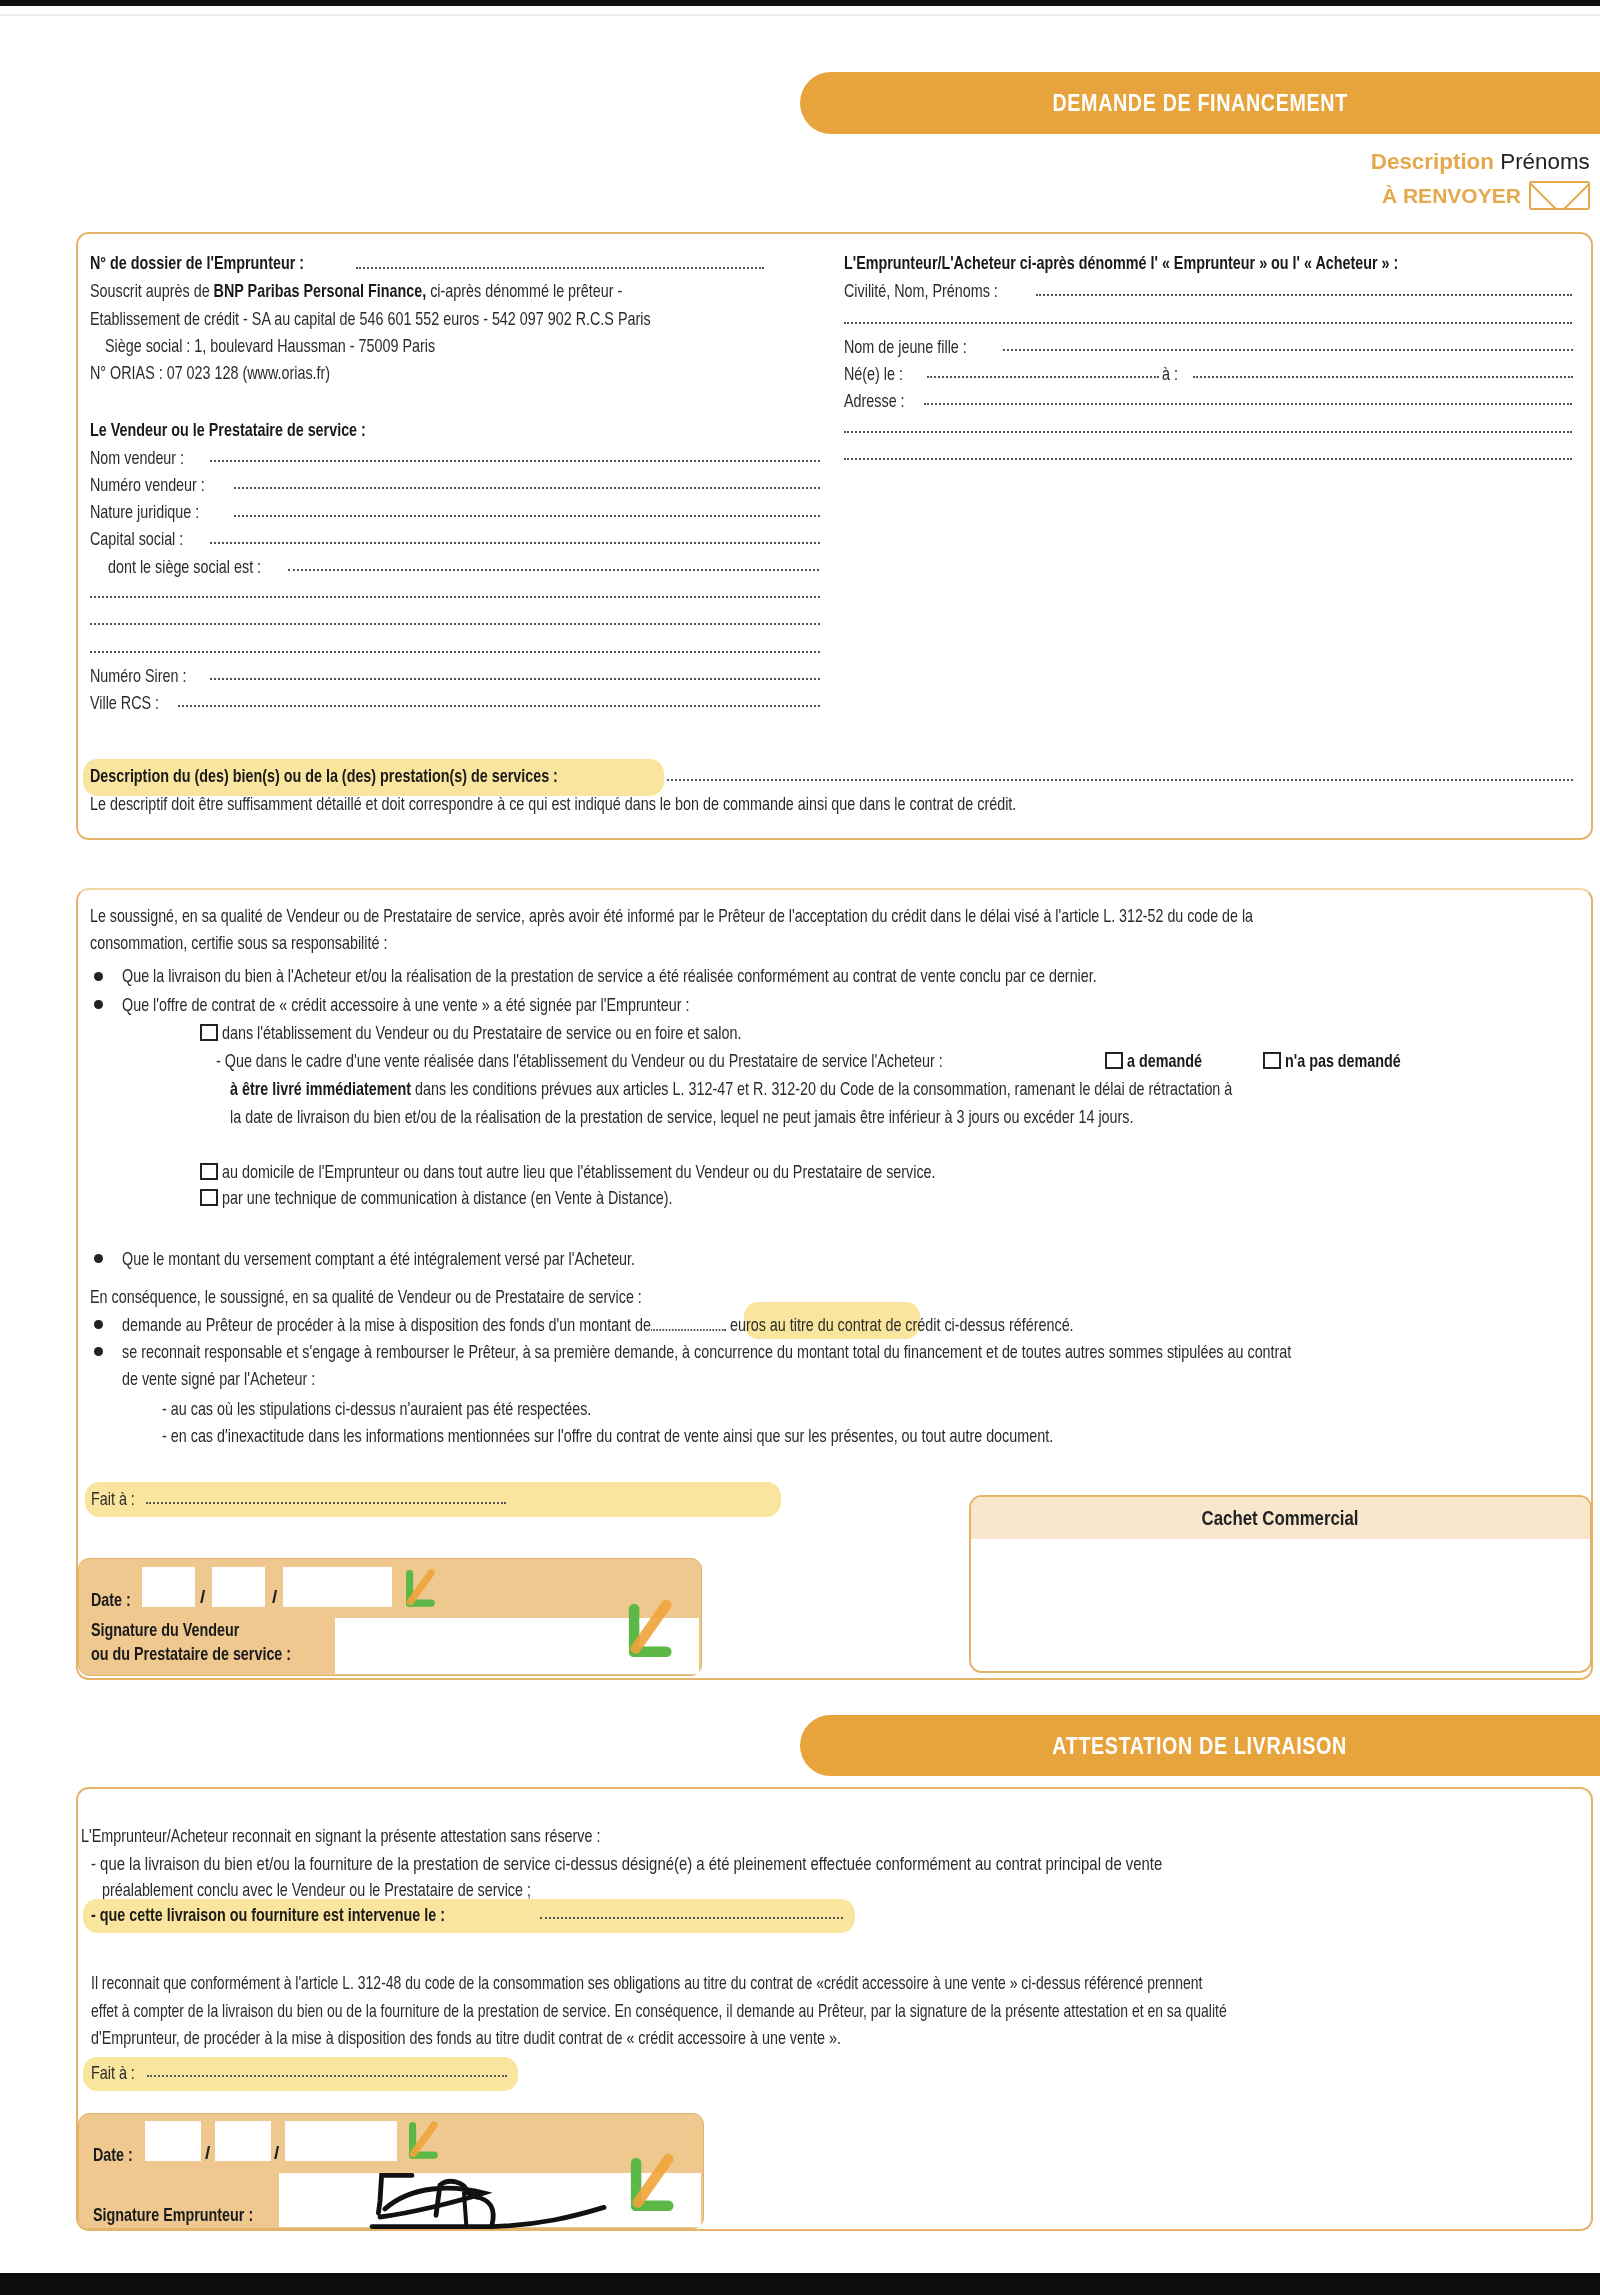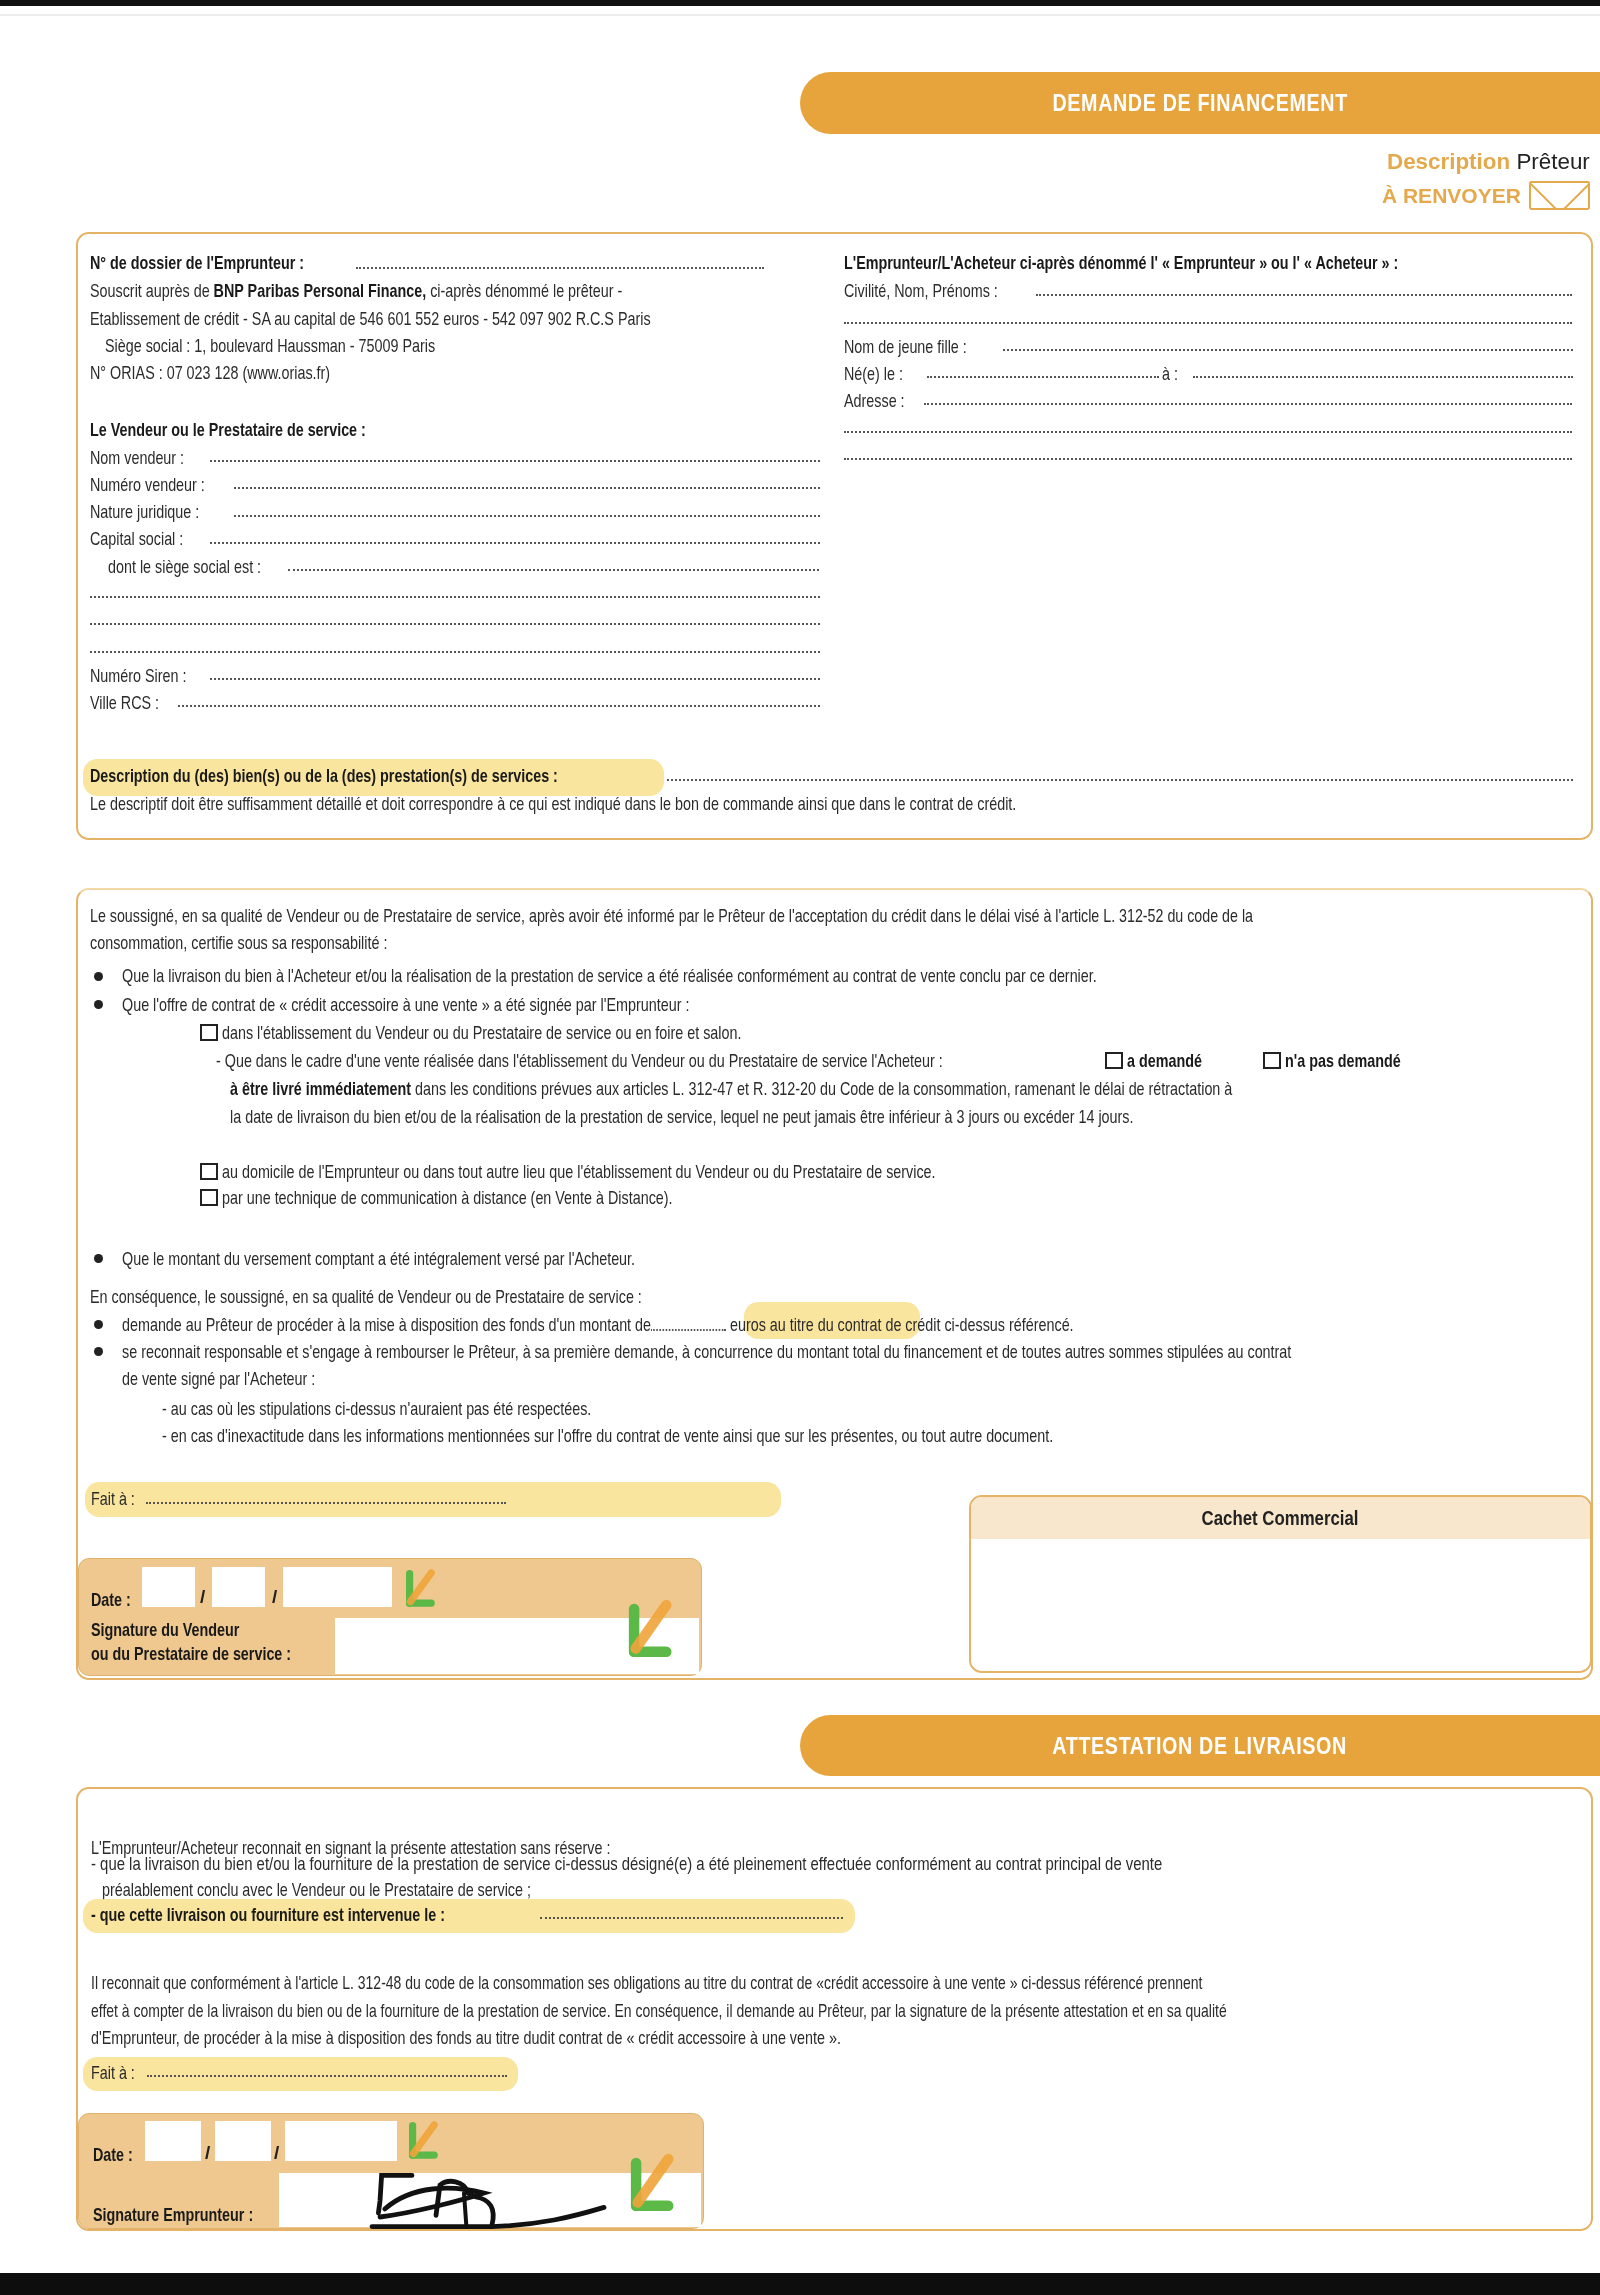--- a/index.html
+++ b/index.html
@@ -54,21 +54,21 @@
 <body>
 
 <div class="topbar"></div>
 <div class="topline"></div>
 
 <div class="banner banner1">
   <span>DEMANDE DE FINANCEMENT</span>
 </div>
 <div class="exemplaire">
   <span class="ex">Description</span>
-  <span class="pr">Prêteur</span>
+  <span class="pr">Prénoms</span>
 </div>
 <div class="renvoyer">
   <span>À RENVOYER</span>
   <span class="envelope"></span>
 </div>
 
 <div class="box box1"></div>
 
 <div class="t b" style="left:90px;top:251px;"><span class="c">N° de dossier de l'Emprunteur :</span></div>
 <div class="dotline" style="left:356px;top:267px;width:408px;"></div>
@@ -180,21 +180,21 @@
   <div class="cachet-head">
       <span>Cachet Commercial</span>
     </div>
 </div>
 
 <div class="banner banner2">
   <span>ATTESTATION DE LIVRAISON</span>
 </div>
 
 <div class="box box3"></div>
-<div class="t" style="left:91px;top:1824px;margin-top:12px;"><span class="c">L'Emprunteur/Acheteur reconnait en signant la présente attestation sans réserve :</span></div>
+<div class="t" style="left:81px;top:1824px;"><span class="c">L'Emprunteur/Acheteur reconnait en signant la présente attestation sans réserve :</span></div>
 <div class="t" style="left:91px;top:1852px;"><span class="c" style="transform:scaleX(0.81)">- que la livraison du bien et/ou la fourniture de la prestation de service ci-dessus désigné(e) a été pleinement effectuée conformément au contrat principal de vente</span></div>
 <div class="t" style="left:102px;top:1878px;"><span class="c">préalablement conclu avec le Vendeur ou le Prestataire de service ;</span></div>
 <div class="hl" style="left:83px;top:1899px;width:772px;height:34px;"></div>
 <div class="t b" style="left:91px;top:1903px;"><span class="c">- que cette livraison ou fourniture est intervenue le :</span></div>
 <div class="dotline" style="left:540px;top:1917px;width:303px;"></div>
 
 <div class="t" style="left:91px;top:1971px;"><span class="c" style="transform:scaleX(0.76)">Il reconnait que conformément à l'article L. 312-48 du code de la consommation ses obligations au titre du contrat de «crédit accessoire à une vente » ci-dessus référencé prennent</span></div>
 <div class="t" style="left:91px;top:1999px;"><span class="c" style="transform:scaleX(0.76)">effet à compter de la livraison du bien ou de la fourniture de la prestation de service. En conséquence, il demande au Prêteur, par la signature de la présente attestation et en sa qualité</span></div>
 <div class="t" style="left:91px;top:2026px;"><span class="c">d'Emprunteur, de procéder à la mise à disposition des fonds au titre dudit contrat de « crédit accessoire à une vente ».</span></div>
 

